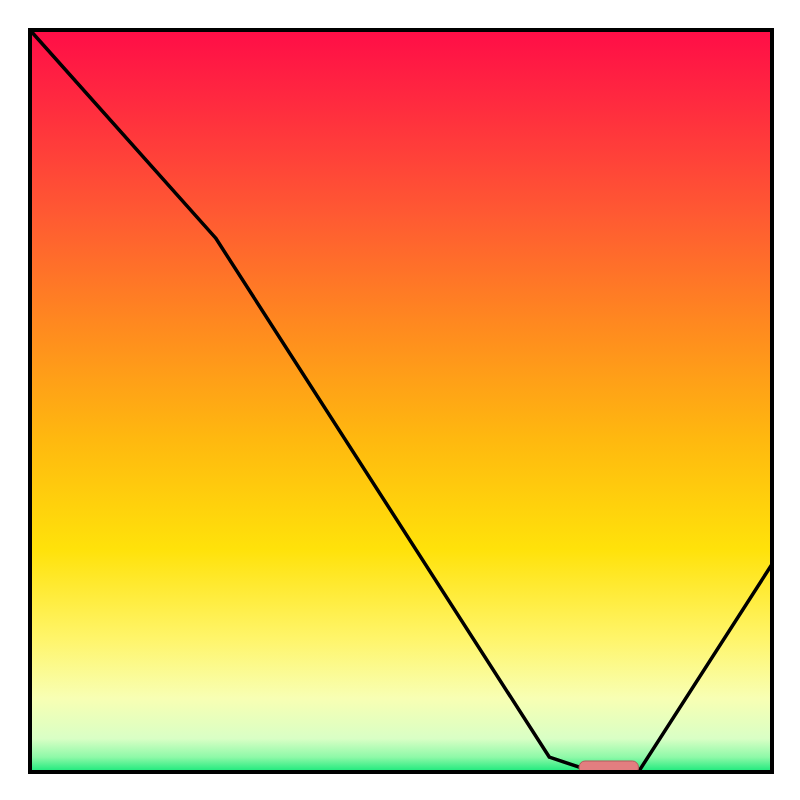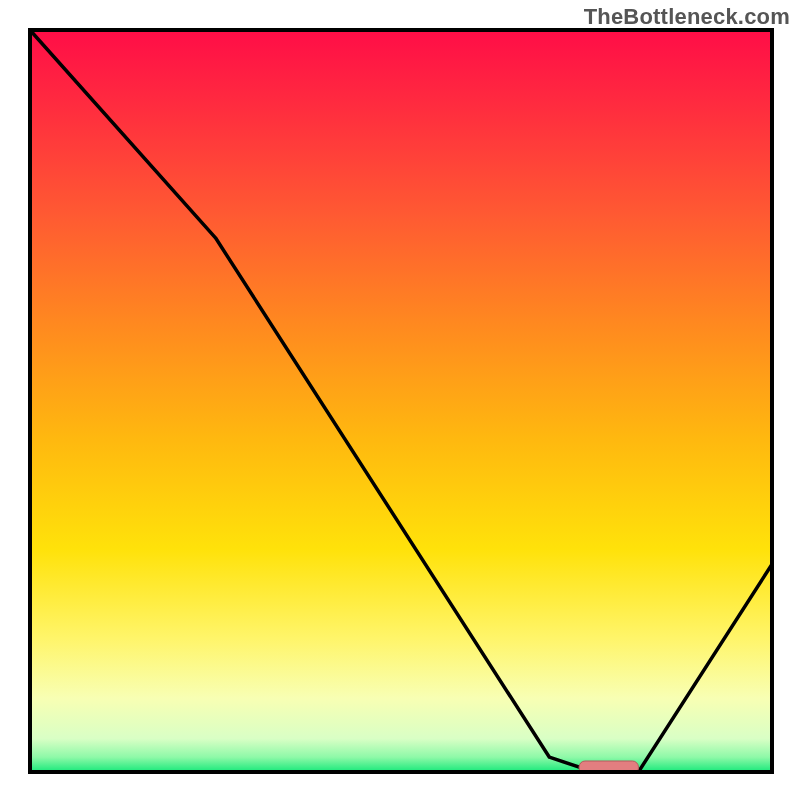--- a/index.html
+++ b/index.html
@@ -25,21 +25,20 @@
     letter-spacing: 0.2px;
   }
   svg {
     display: block;
   }
 </style>
 </head>
 <body>
 
 <div id="stage">
-  <div id="watermark">TheBottleneck.com</div>
 
   <svg id="plot" width="800" height="800">
     <defs>
       <linearGradient id="bg-grad" x1="0" y1="0" x2="0" y2="1">
           <stop offset="0%" stop-color="#ff0d47"></stop>
           <stop offset="10%" stop-color="#ff2b3f"></stop>
           <stop offset="25%" stop-color="#ff5a32"></stop>
           <stop offset="40%" stop-color="#ff8a1f"></stop>
           <stop offset="55.00000000000001%" stop-color="#ffb80f"></stop>
           <stop offset="70%" stop-color="#ffe20a"></stop>

